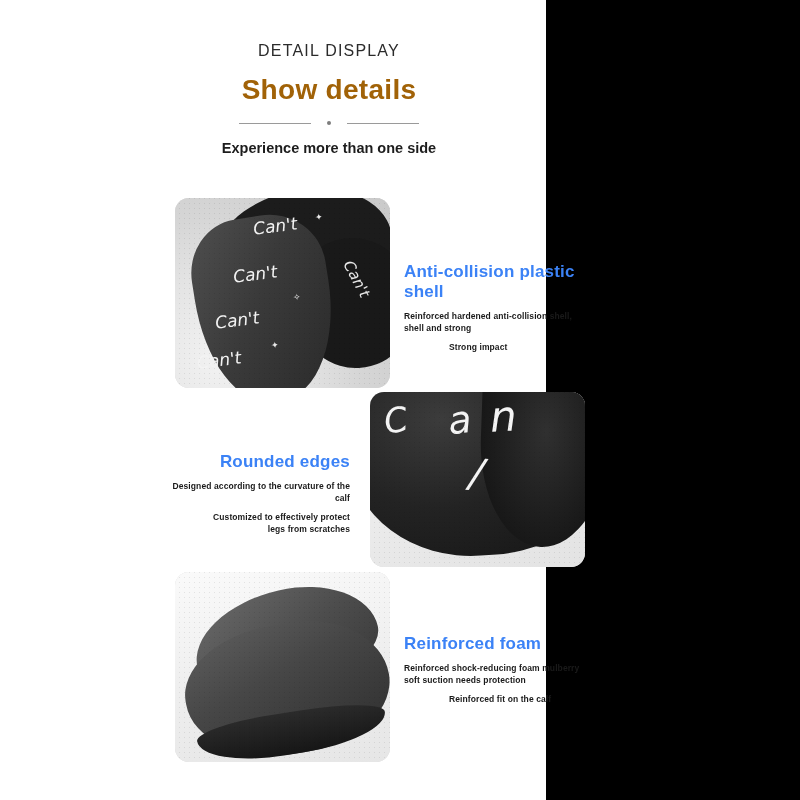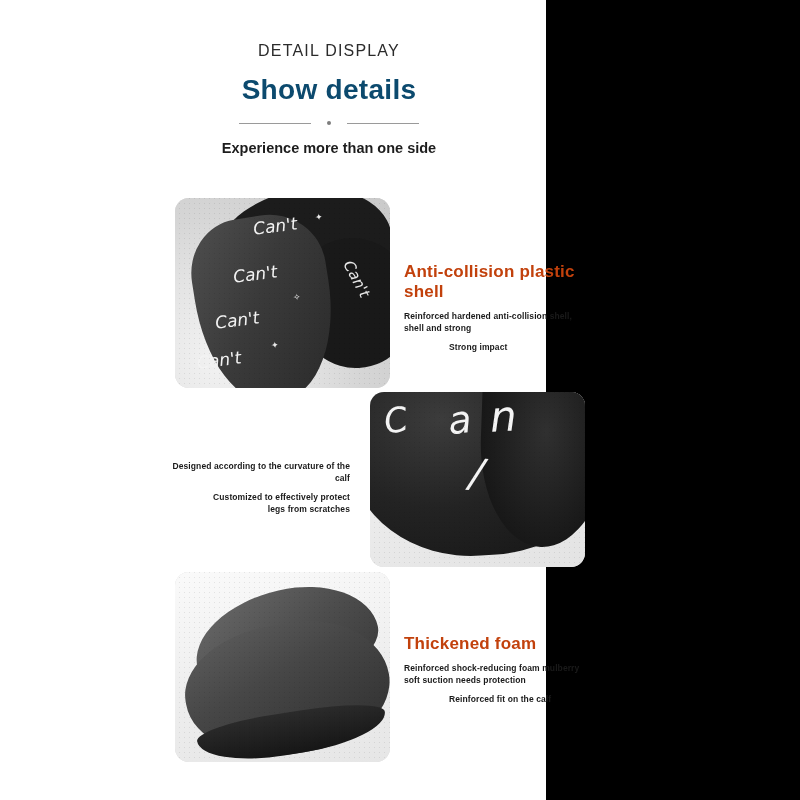--- a/index.html
+++ b/index.html
@@ -41,21 +41,21 @@
   .eyebrow {
     font-size: 16px;
     letter-spacing: 1.2px;
     color: #2b2b2b;
     font-weight: 400;
   }
   .headline {
     margin-top: 14px;
     font-size: 28px;
     font-weight: bold;
-    color: #0c4a6e;
+    color: #a16207;
     letter-spacing: 0.3px;
   }
   .divider {
     margin: 12px auto 0 auto;
     width: 180px;
     height: 10px;
     position: relative;
   }
   .divider .ln {
     position: absolute;
@@ -91,21 +91,21 @@
     border-radius: 14px;
     overflow: hidden;
     background: #d8d8d8;
   }
 
   .txt { position: absolute; }
   .txt h3 {
     margin: 0;
     font-size: 17px;
     font-weight: bold;
-    color: #c2410c;
+    color: #3b82f6;
     letter-spacing: 0.2px;
   }
   .txt p {
     margin: 8px 0 0 0;
     font-size: 8.5px;
     font-weight: bold;
     line-height: 1.45;
     color: #1a1a1a;
     letter-spacing: 0.1px;
   }
@@ -279,34 +279,35 @@
         <div class="ph2-bg"></div>
         <div class="ph2-pad"></div>
         <div class="ph2-pad2"></div>
         <div class="ph2-letter" style="left:14px; top:8px; font-size:34px; transform:rotate(-10deg);">C</div>
         <div class="ph2-letter" style="left:78px; top:6px; font-size:38px; transform:rotate(-6deg);">a</div>
         <div class="ph2-letter" style="left:120px; top:0px; font-size:42px; transform:rotate(-3deg);">n</div>
         <div class="ph2-letter" style="left:100px; top:58px; font-size:40px; transform:rotate(6deg);">/</div>
         <div class="grain"></div>
       </div>
       <div class="txt" style="left:165px; top:452px; width:185px;">
+        <h3 style="text-align:right;">Rounded edges</h3>
         <p style="text-align:right;">Designed according to the curvature of the calf</p>
         <p class="second" style="text-align:right;">Customized to effectively protect legs from scratches</p>
       </div>
     </div>
 
     <div class="block">
       <div class="photo" style="left:175px; top:572px; width:215px; height:190px;">
         <div class="ph3-bg"></div>
         <div class="ph3-foam-back"></div>
         <div class="ph3-foam-front"></div>
         <div class="ph3-edge"></div>
         <div class="grain"></div>
       </div>
       <div class="txt" style="left:404px; top:634px; width:190px;">
-        <h3>Thickened foam</h3>
+        <h3>Reinforced foam</h3>
         <p>Reinforced shock-reducing foam mulberry soft suction needs protection</p>
         <p class="second">Reinforced fit on the calf</p>
       </div>
     </div>
 
   </div>
 </div>
 
 </body></html>

